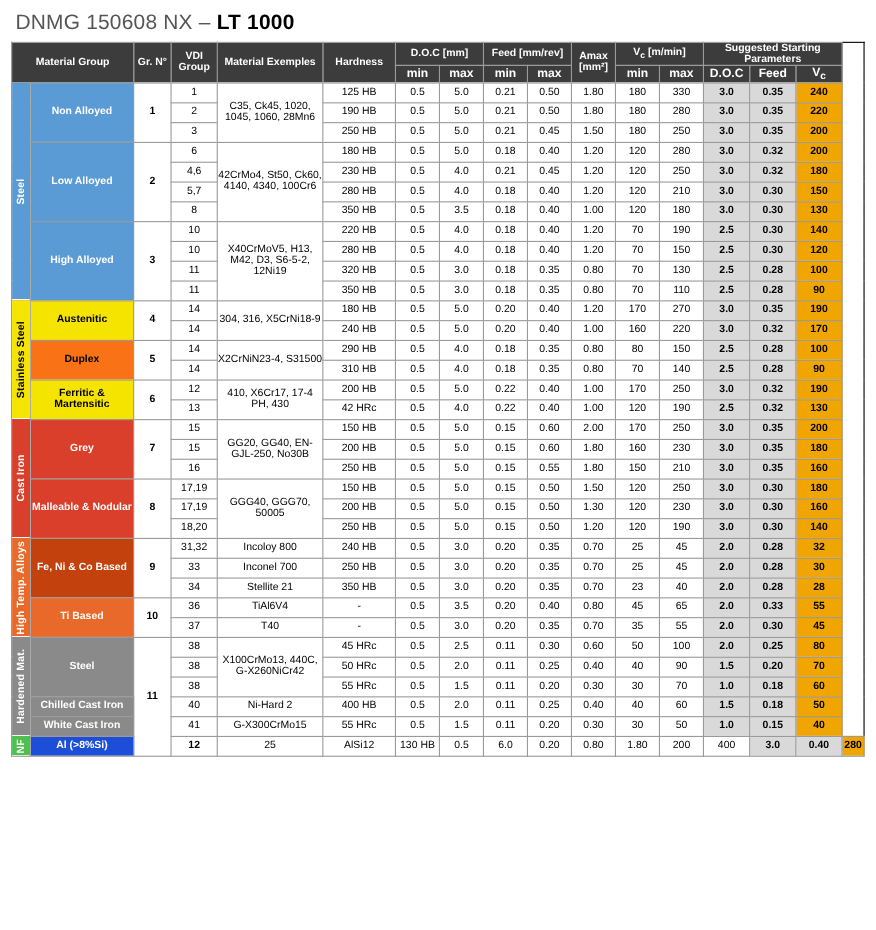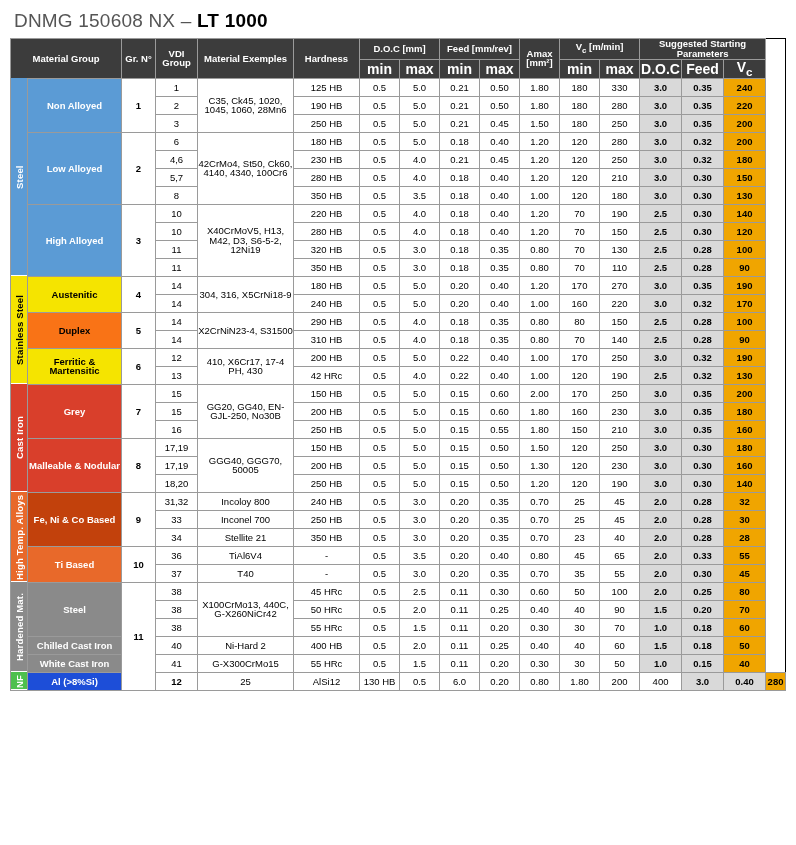--- a/index.html
+++ b/index.html
@@ -48,21 +48,21 @@
   
   thead th {
     background: #3c3c3c;
     color: #fff;
     font-weight: bold;
     font-size: 9px;
     border: 1px solid #6b6b6b;
     padding: 2px 1px;
   }
   thead th.sub {
-    font-size: 14px;
+    font-size: 11px;
     height: 15px;
   }
   
   td.vgroup {
     writing-mode: vertical-rl;
     transform: rotate(180deg);
     font-weight: bold;
     font-size: 9.5px;
     color: #fff;
     letter-spacing: 0.2px;

